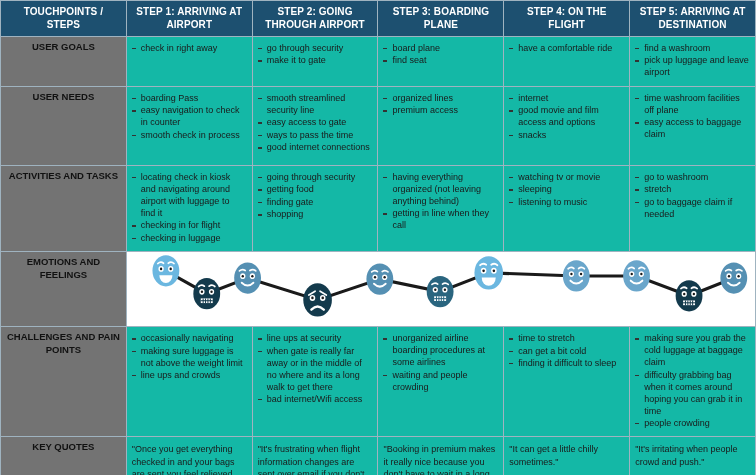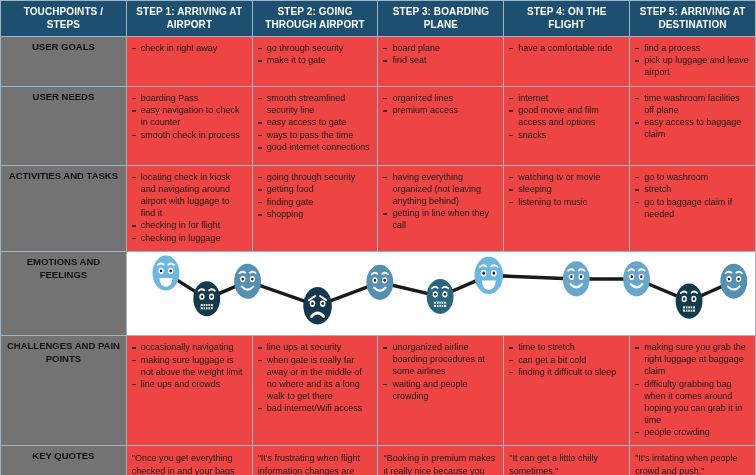--- a/index.html
+++ b/index.html
@@ -52,21 +52,21 @@
     font-size: 9.5px;
     font-weight: bold;
     text-align: center;
     vertical-align: middle;
     line-height: 1.3;
     padding: 4px 4px;
     border-left: 1px solid #8a9aa6;
   }
   
   td.cell {
-    background: #ef4444;
+    background: #14b8a6;
     padding: 6px 6px 6px 5px;
     font-size: 9px;
     color: #1a1a1a;
     line-height: 1.33;
   }
   td.cell.last-col { border-right: 1px solid #8a9aa6; }
 
   ul.bullets {
     margin: 0;
     padding: 0;
@@ -140,21 +140,21 @@
             <li>find seat</li>
           </ul>
         </td>
       <td class="cell">
           <ul class="bullets">
             <li>have a comfortable ride</li>
           </ul>
         </td>
       <td class="cell last-col">
           <ul class="bullets">
-            <li>find a process</li>
+            <li>find a washroom</li>
             <li>pick up luggage and leave airport</li>
           </ul>
         </td>
     </tr>
 
     <tr style="height:79px;">
       <td class="row-label">USER NEEDS</td>
       <td class="cell">
           <ul class="bullets">
             <li>boarding Pass</li>
@@ -223,21 +223,21 @@
         </td>
       <td class="cell last-col">
           <ul class="bullets">
             <li>go to washroom</li>
             <li>stretch</li>
             <li>go to baggage claim if needed</li>
           </ul>
         </td>
     </tr>
 
-    <tr style="height:84px;">
+    <tr style="height:75px;">
       <td class="row-label">EMOTIONS AND FEELINGS</td>
       <td class="cell emotions-cell last-col" colspan="5">
         <svg id="emotion-chart" viewBox="0 0 646 71" preserveAspectRatio="none">
             <polyline points="40,18 82,40 124,25 196,46 260,26 322,38 372,20 462,23 524,23 578,42 624,25" fill="none" stroke="#1a1a1a" stroke-width="3"></polyline>
             <g transform="translate(40,18)">
               <ellipse cx="0" cy="0" rx="13.8" ry="15" fill="#6bb7e0"></ellipse>
               <circle cx="-4.95" cy="-1.7999999999999998" r="2.6999999999999997" fill="#ffffff"></circle>
               <circle cx="-4.95" cy="-1.7999999999999998" r="1.2149999999999999" fill="#1a1a1a"></circle>
               <circle cx="4.95" cy="-1.7999999999999998" r="2.6999999999999997" fill="#ffffff"></circle>
               <circle cx="4.95" cy="-1.7999999999999998" r="1.2149999999999999" fill="#1a1a1a"></circle>
@@ -388,21 +388,21 @@
         </td>
       <td class="cell">
           <ul class="bullets">
             <li>time to stretch</li>
             <li>can get a bit cold</li>
             <li>finding it difficult to sleep</li>
           </ul>
         </td>
       <td class="cell last-col">
           <ul class="bullets">
-            <li>making sure you grab the right luggage at baggage claim</li>
+            <li>making sure you grab the cold luggage at baggage claim</li>
             <li>difficulty grabbing bag when it comes around hoping you can grab it in time</li>
             <li>people crowding</li>
           </ul>
         </td>
     </tr>
 
     <tr style="height:72px;">
       <td class="row-label">KEY QUOTES</td>
       <td class="cell">
           <div>

